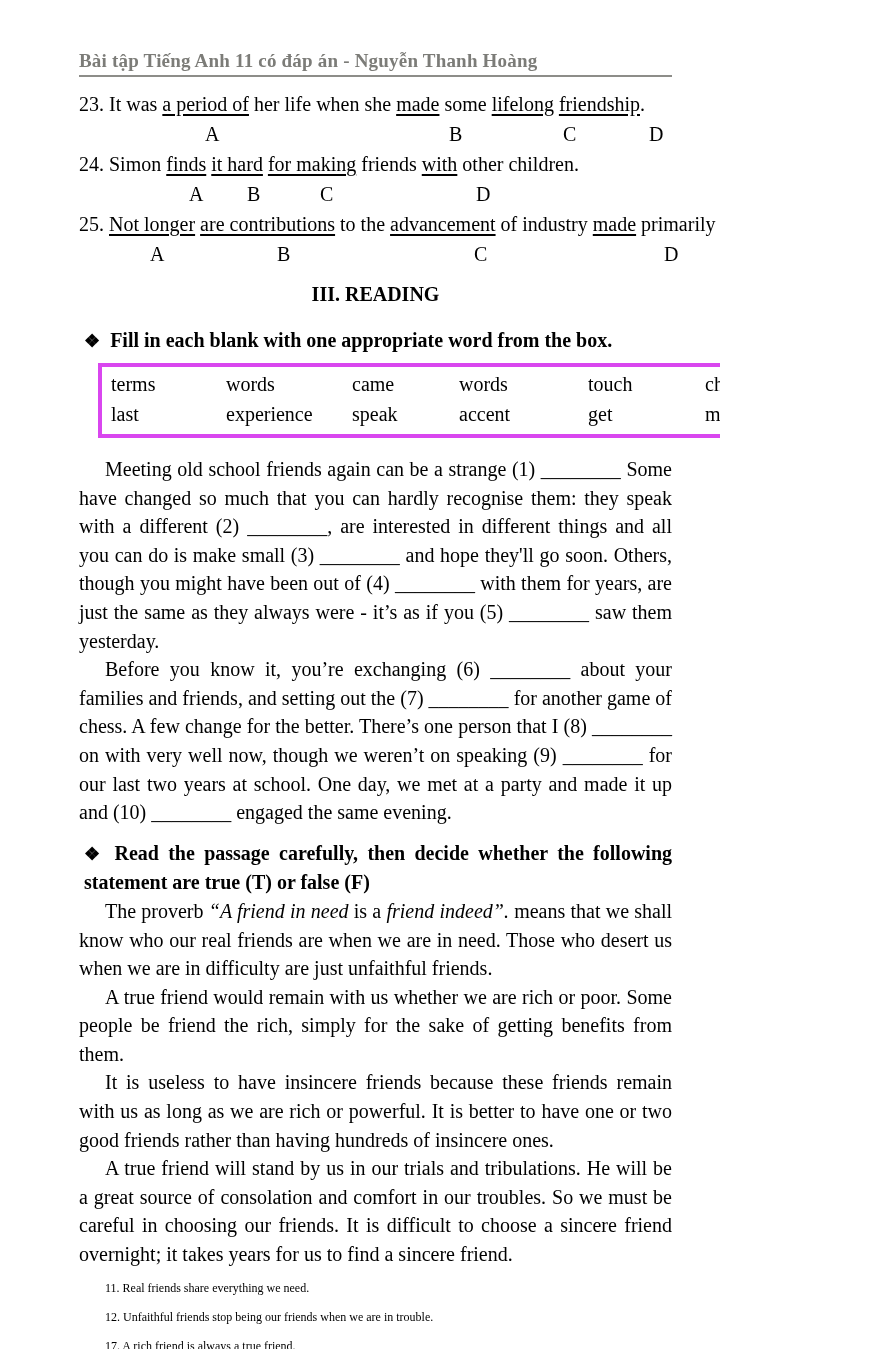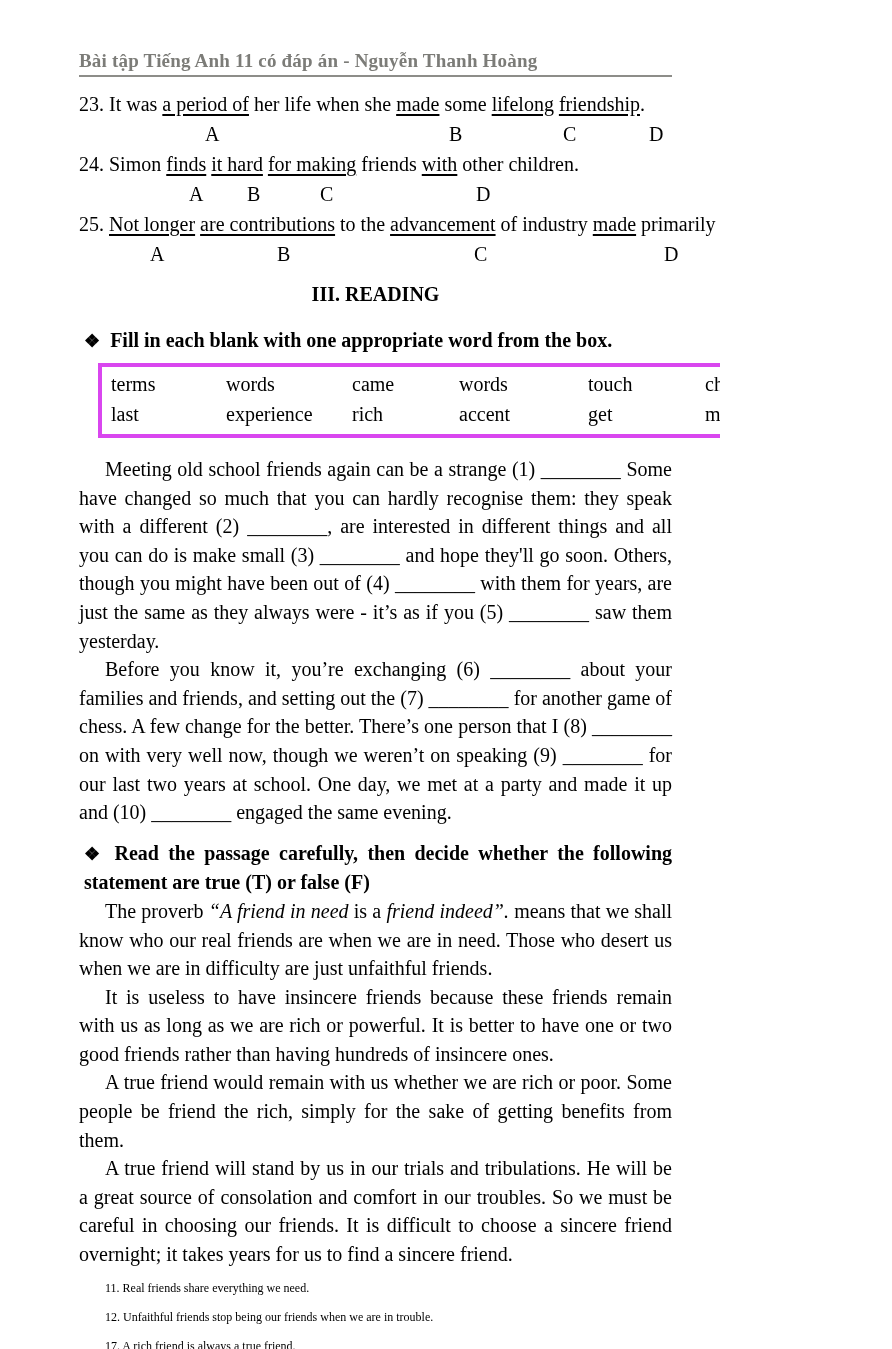--- a/index.html
+++ b/index.html
@@ -76,37 +76,37 @@
       <span>terms</span>
       <span>words</span>
       <span>came</span>
       <span>words</span>
       <span>touch</span>
       <span>change</span>
     </div>
     <div class="word-row">
       <span>last</span>
       <span>experience</span>
-      <span>rich</span>
+      <span>speak</span>
       <span>accent</span>
       <span>get</span>
       <span>make</span>
     </div>
   </div>
 
   <p class="para first-gap">Meeting old school friends again can be a strange (1) ________ Some have changed so much that you can hardly recognise them: they speak with a different (2) ________, are interested in different things and all you can do is make small (3) ________ and hope they'll go soon. Others, though you might have been out of (4) ________ with them for years, are just the same as they always were - it’s as if you (5) ________ saw them yesterday.</p>
   <p class="para">Before you know it, you’re exchanging (6) ________ about your families and friends, and setting out the (7) ________ for another game of chess. A few change for the better. There’s one person that I (8) ________ on with very well now, though we weren’t on speaking (9) ________ for our last two years at school. One day, we met at a party and made it up and (10) ________ engaged the same evening.</p>
 
   <div class="task2-line">
     <span class="bullet">❖</span><span>Read the passage carefully, then decide whether the following statement are true (T) or false (F)</span>
   </div>
 
   <p class="para"><span>The proverb </span><span class="seg-i">“A friend in need</span><span> is a </span><span class="seg-i">friend indeed”.</span><span> means that we shall know who our real friends are when we are in need. Those who desert us when we are in difficulty are just unfaithful friends.</span></p>
+  <p class="para">A true friend would remain with us whether we are rich or poor. Some people be friend the rich, simply for the sake of getting benefits from them.</p>
   <p class="para">It is useless to have insincere friends because these friends remain with us as long as we are rich or powerful. It is better to have one or two good friends rather than having hundreds of insincere ones.</p>
-  <p class="para">A true friend would remain with us whether we are rich or poor. Some people be friend the rich, simply for the sake of getting benefits from them.</p>
   <p class="para">A true friend will stand by us in our trials and tribulations. He will be a great source of consolation and comfort in our troubles. So we must be careful in choosing our friends. It is difficult to choose a sincere friend overnight; it takes years for us to find a sincere friend.</p>
 
   <div class="statement first">11. Real friends share everything we need.</div>
   <div class="statement">12. Unfaithful friends stop being our friends when we are in trouble.</div>
   <div class="statement">17. A rich friend is always a true friend.</div>
 
   <div class="page-num">10</div>
 
 </div>
 

